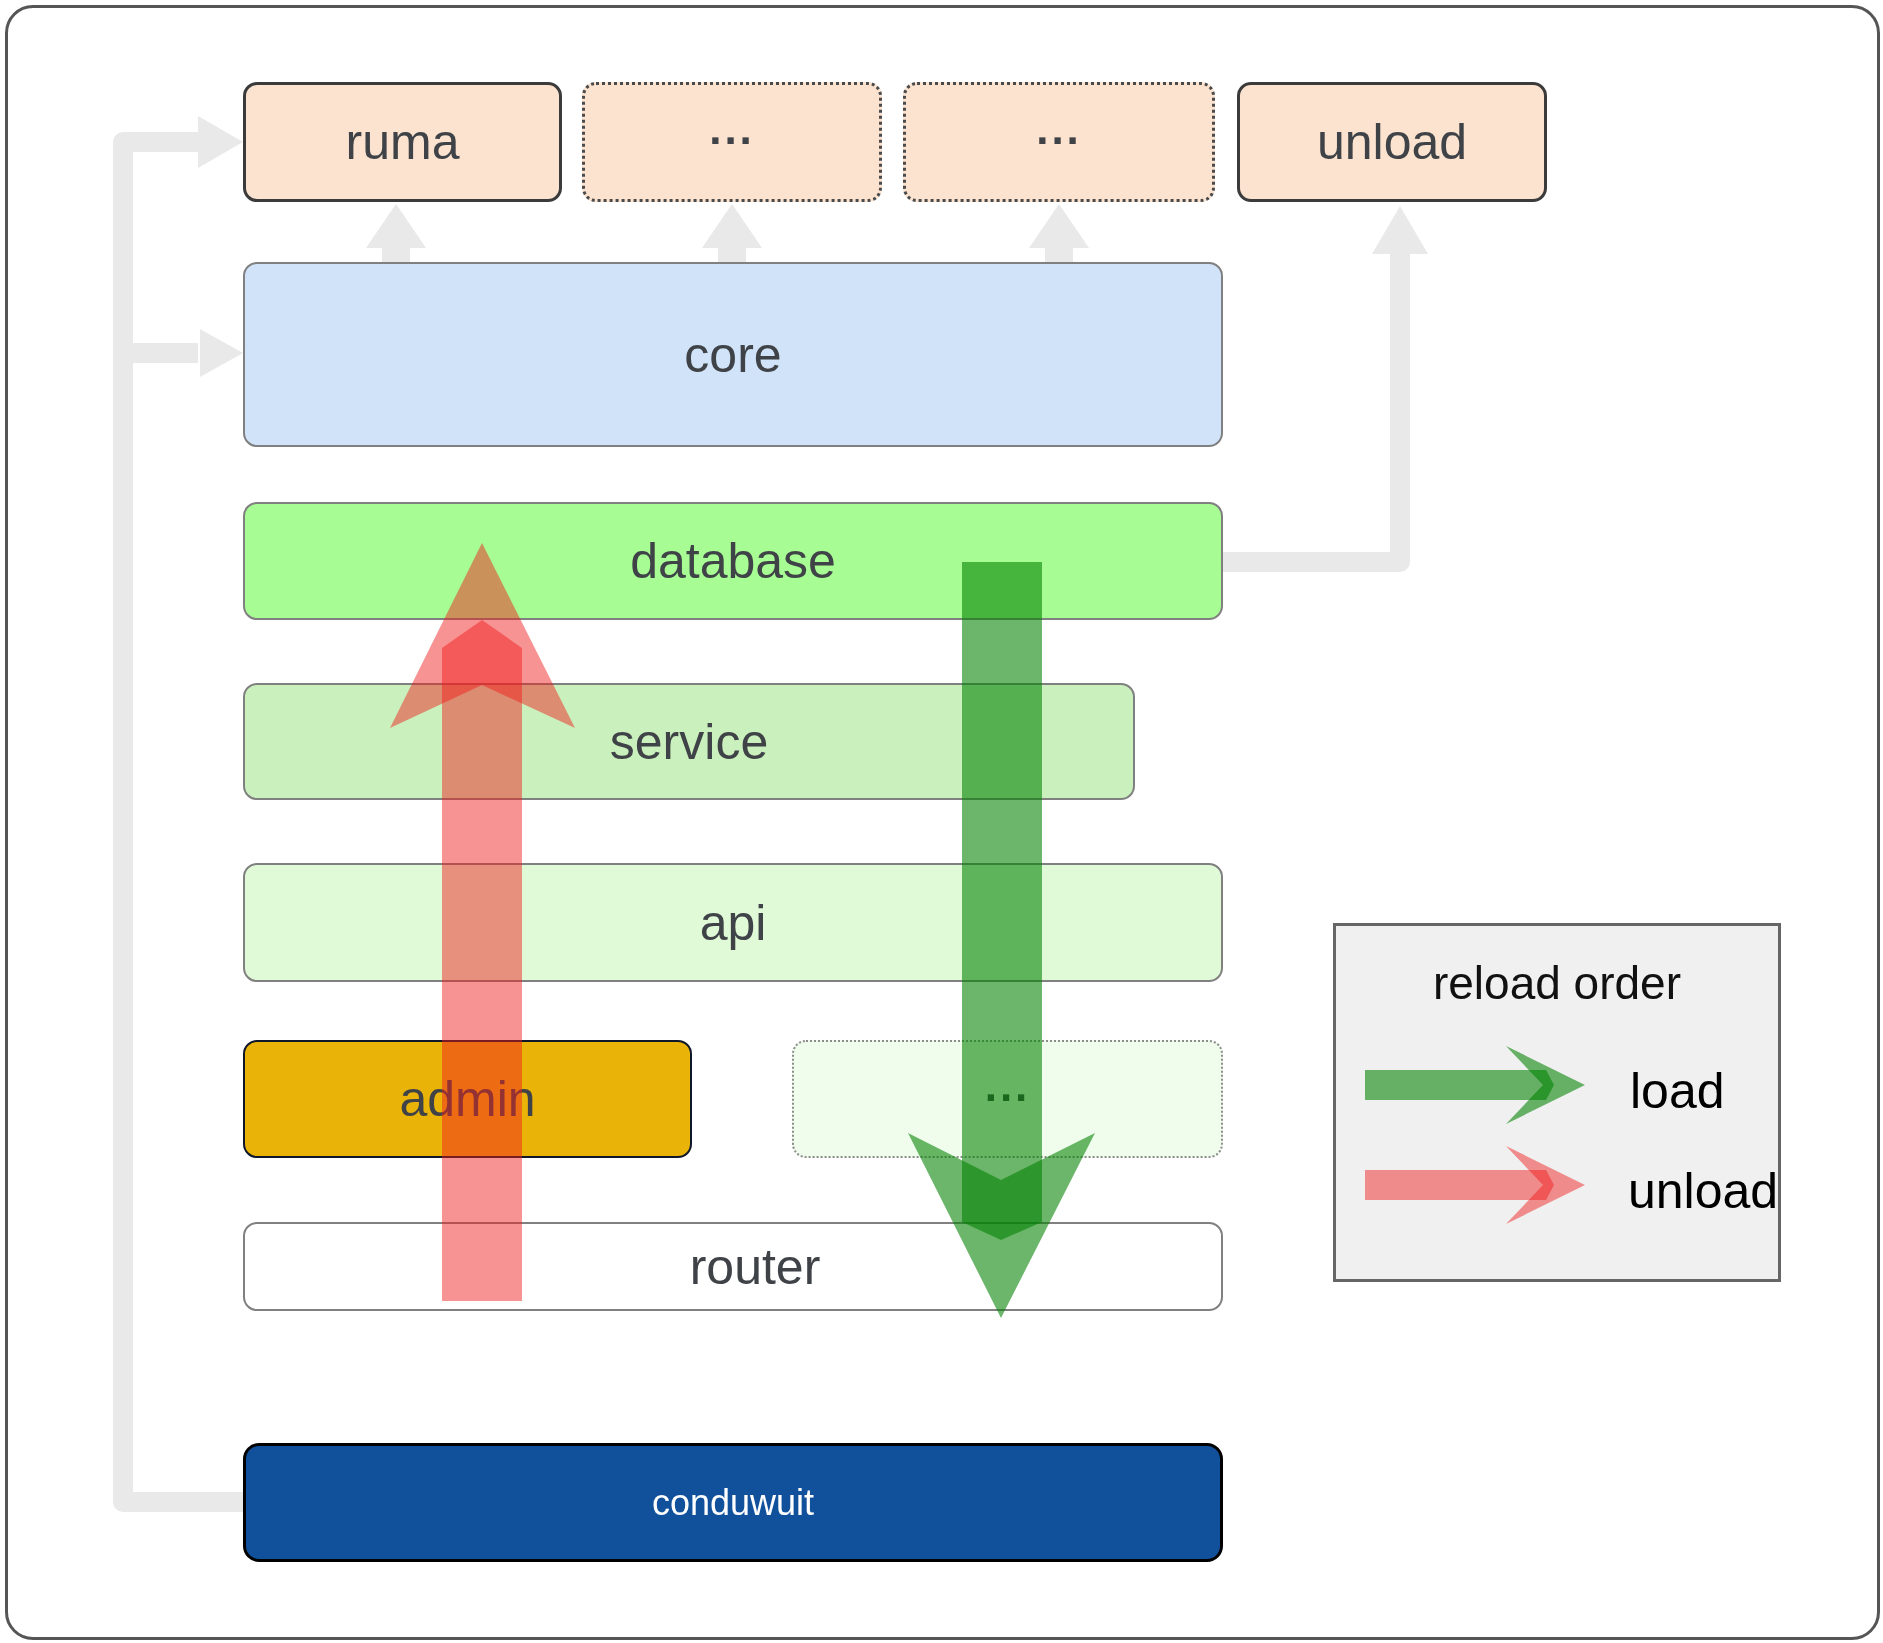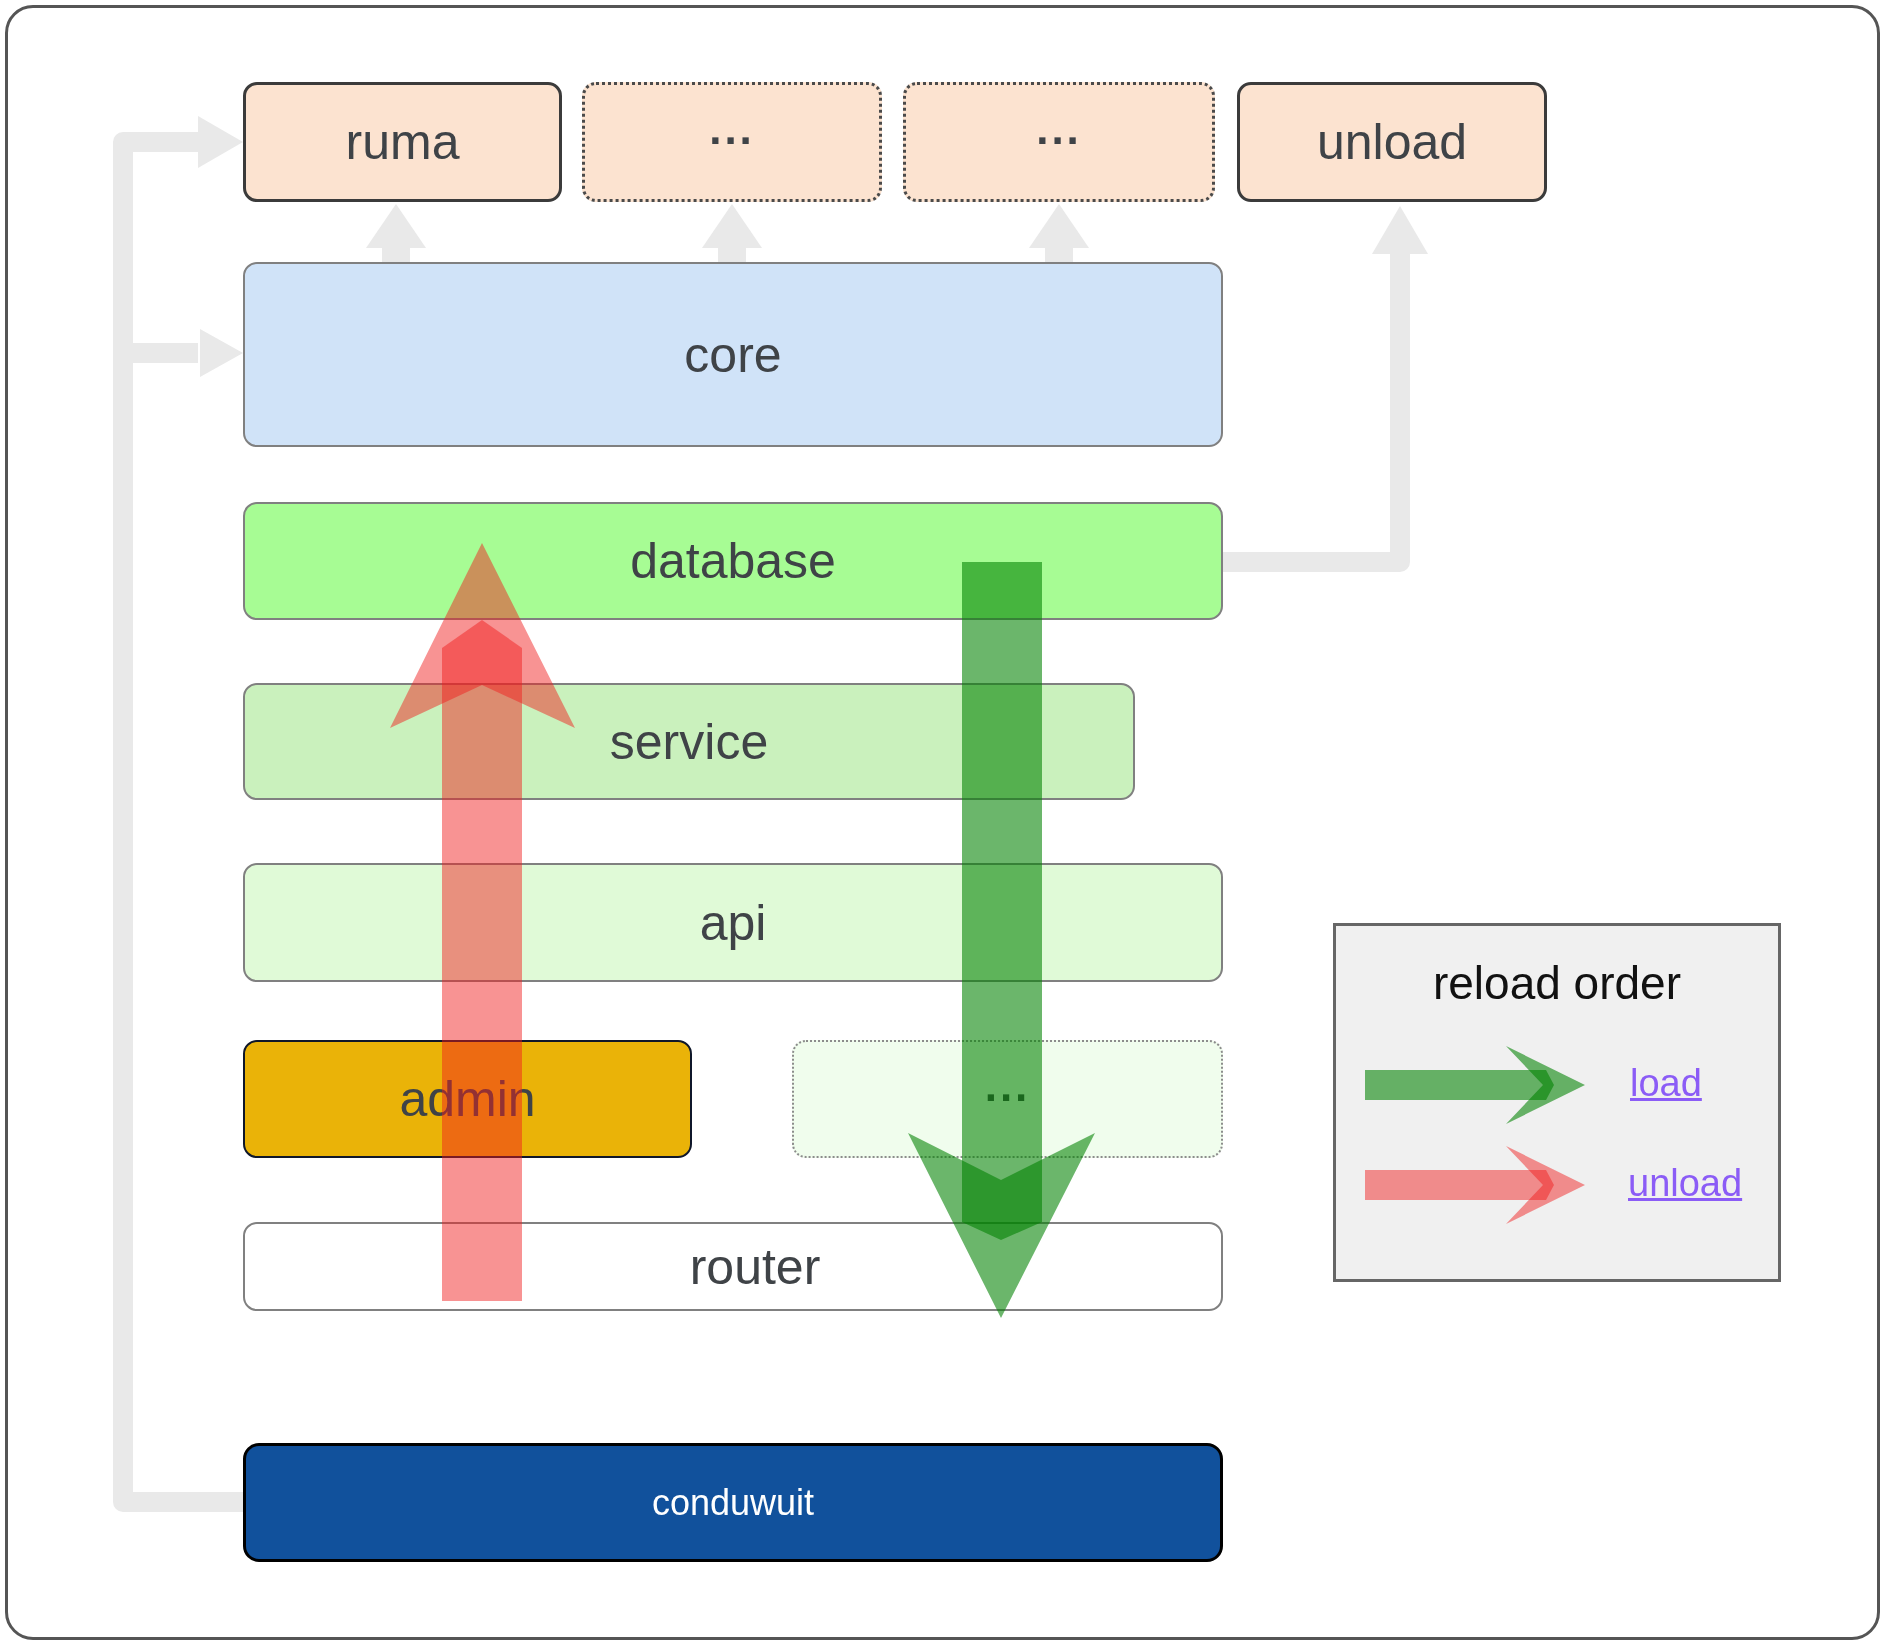--- a/index.html
+++ b/index.html
@@ -28,21 +28,21 @@
   .b-api{border:2px solid #808080;background:#E0FAD7;}
   .b-admin{border:2px solid #0f172a;background:#eab308;}
   .b-admin-dots{border:2px dotted #8C8C8C;background:#F0FDED;}
   .b-router{border:2px solid #808080;background:#FFFFFF;}
   .b-conduwuit{border:3px solid #000;background:#11519C;border-radius:16px;}
   .b-conduwuit .box-label{color:#FFFFFF;font-size:36px;}
   #legend{position:absolute;z-index:2;left:1333px;top:923px;width:448px;height:359px;
        box-sizing:border-box;border:3px solid #666;background:#F0F0F0;}
   #legend-title{position:absolute;left:0;top:30px;width:100%;text-align:center;
        font-size:46px;color:#111;}
-  .legend-label{position:absolute;font-size:38px;color:#8b5cf6;text-decoration:underline;}
+  .legend-label{position:absolute;font-size:50px;color:#000000;}
   #legend-load-label{left:294px;top:136px;}
   #legend-unload-label{left:292px;top:236px;}
   #legend svg{position:absolute;left:0;top:0;width:448px;height:359px;}
 </style>
 </head>
 <body>
 
 <div id="canvas-frame"></div>
 
 <svg id="connector-layer" class="layer">

